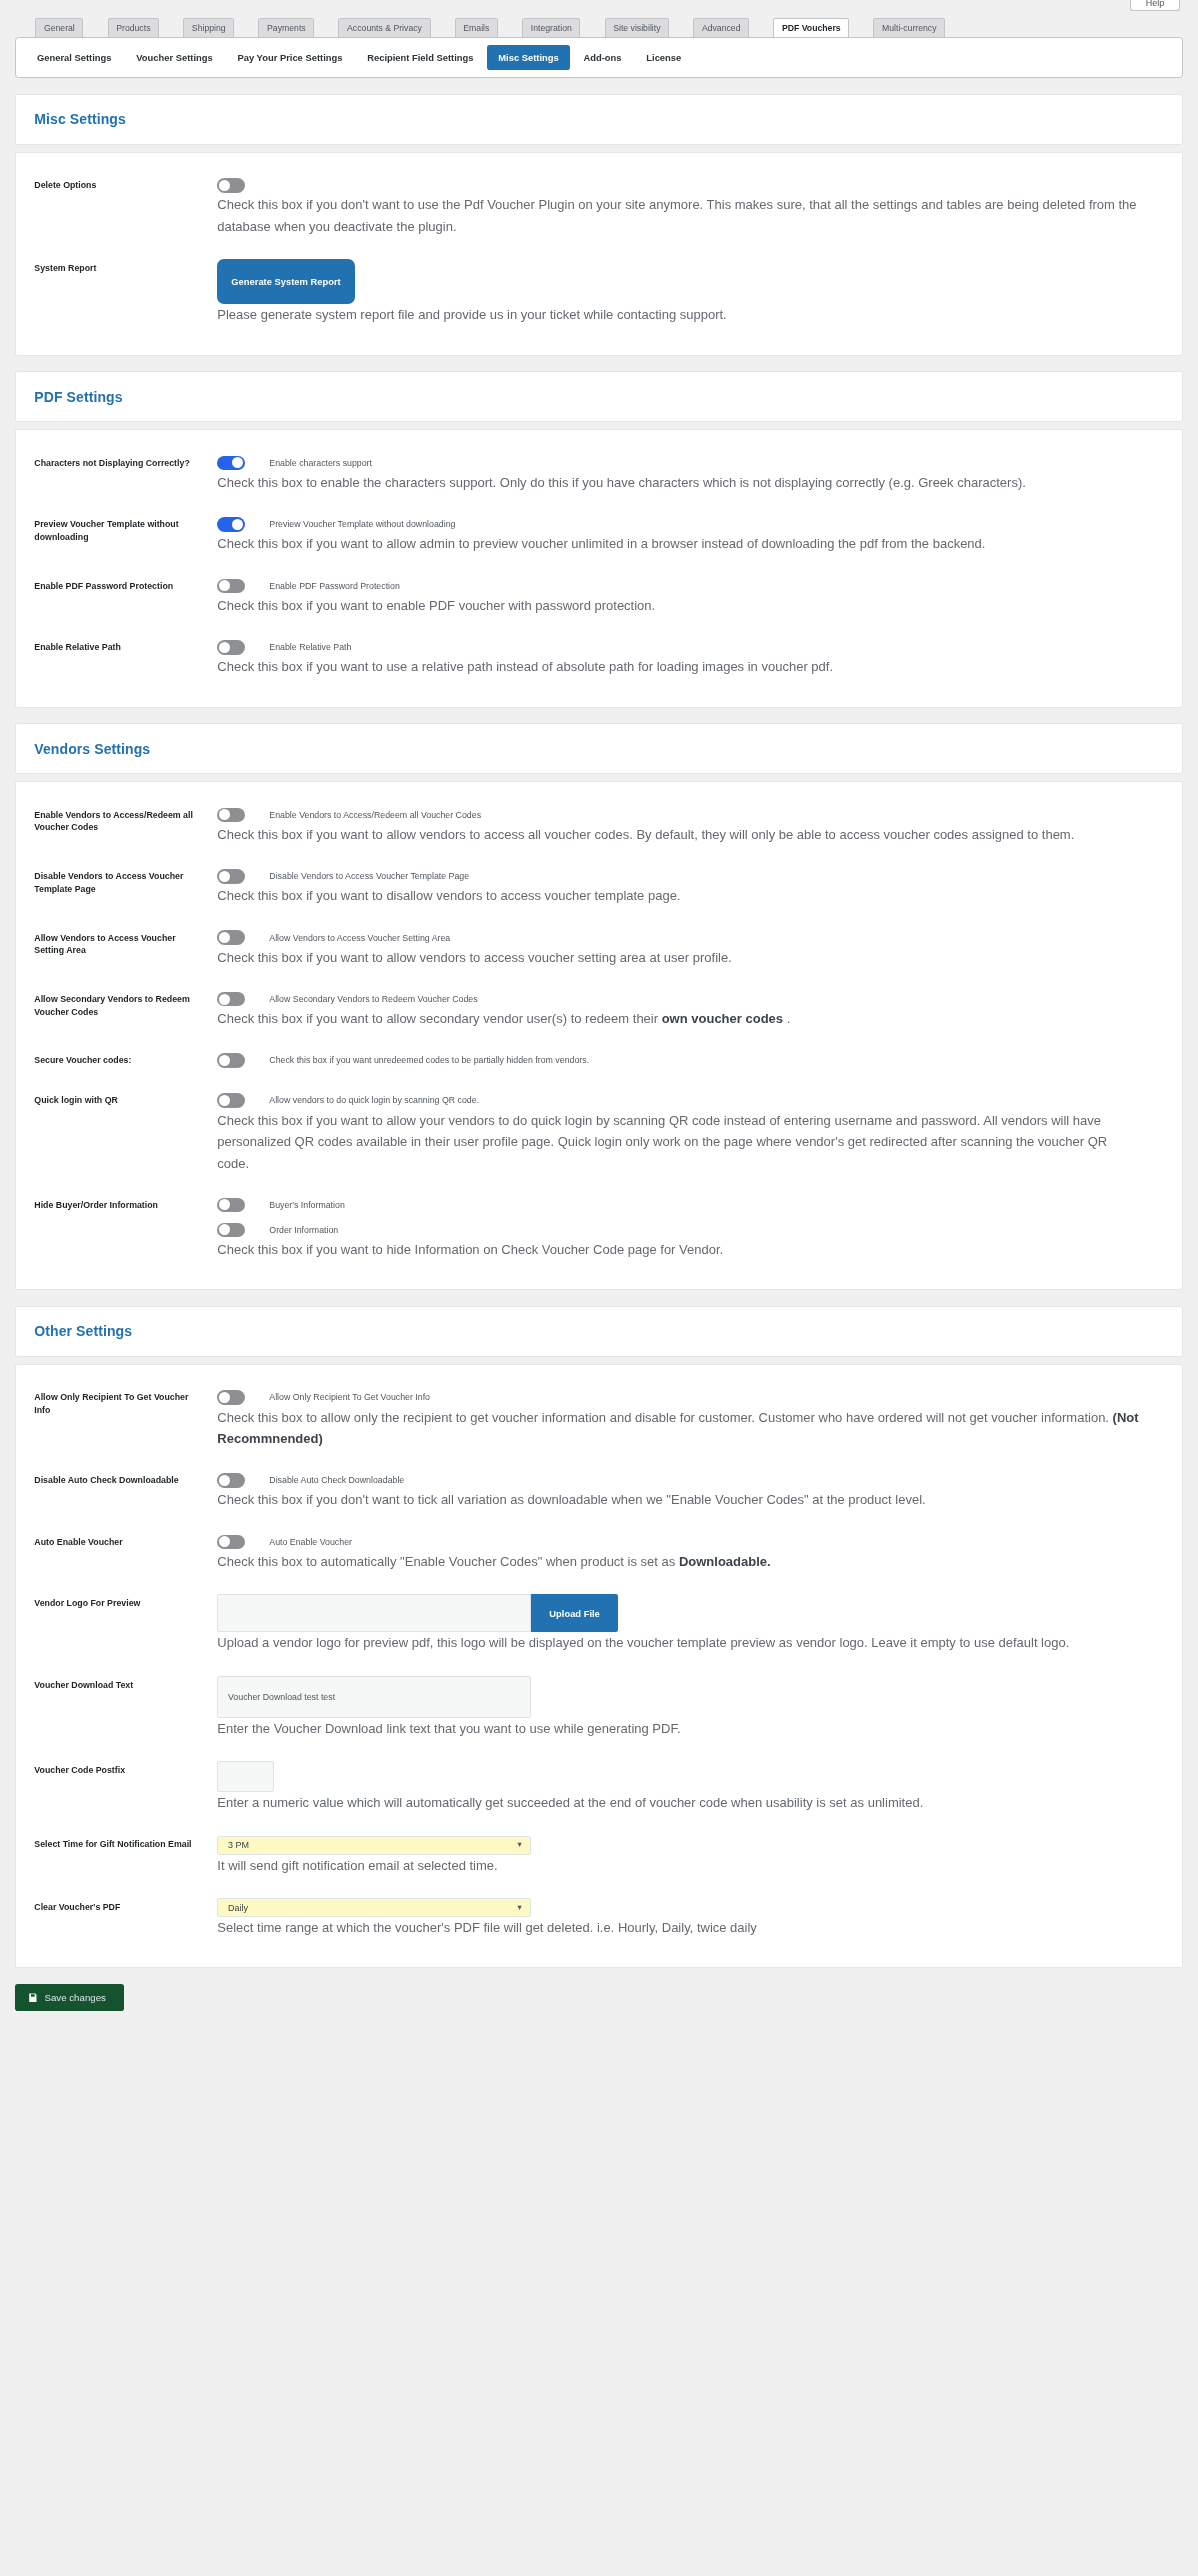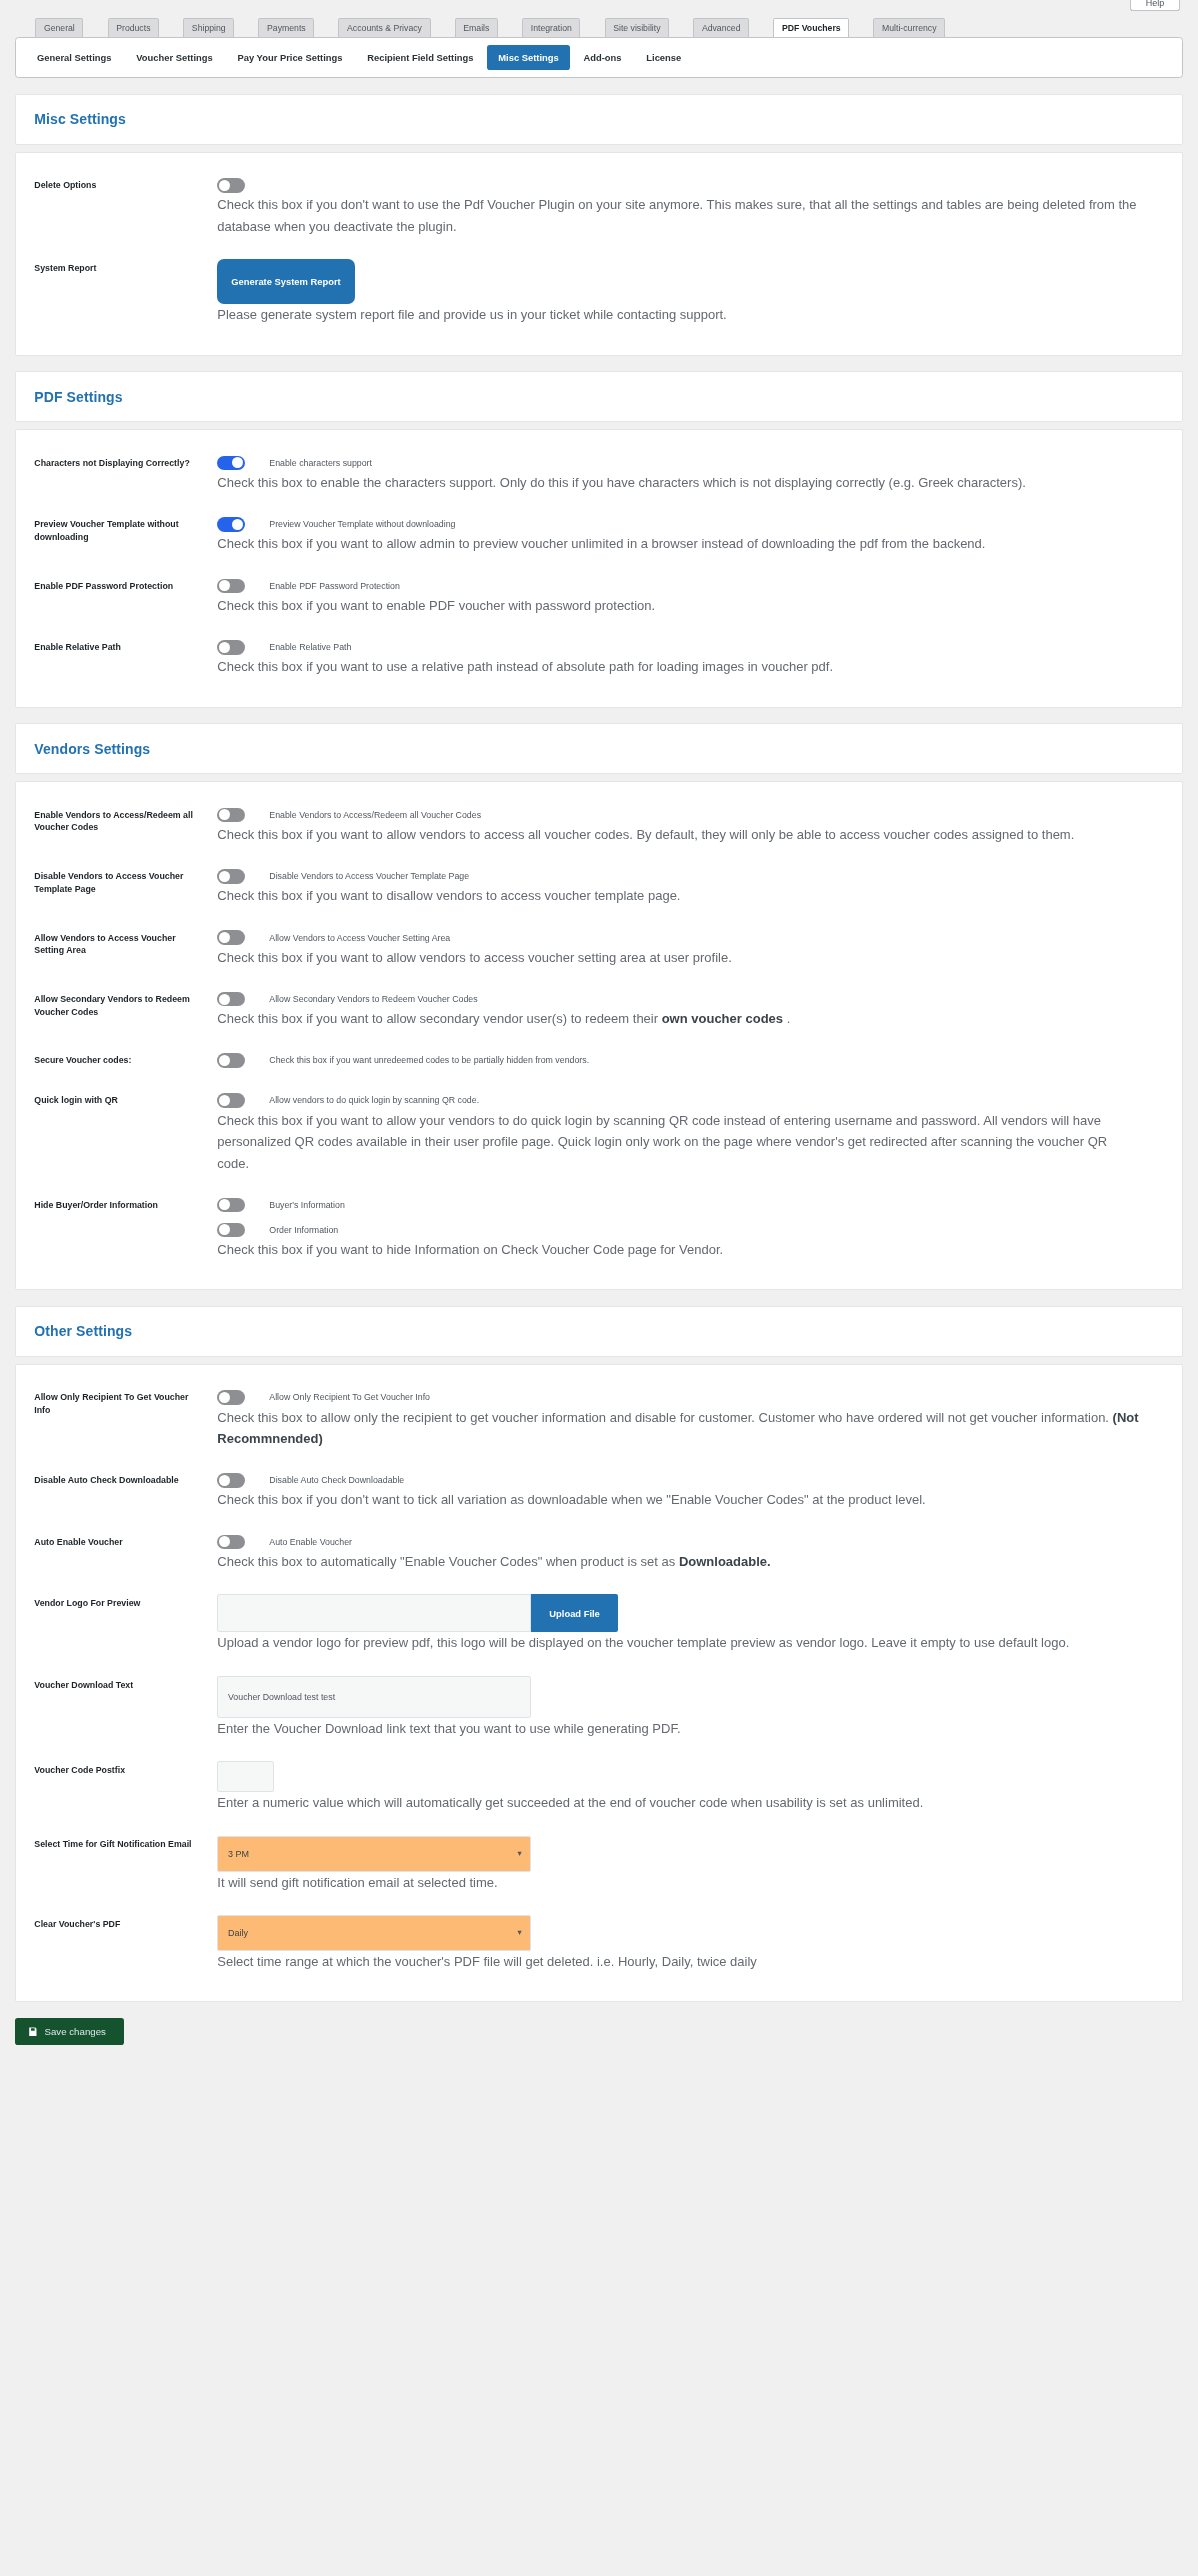--- a/index.html
+++ b/index.html
@@ -203,22 +203,22 @@
     border-radius: 0 2.1px 2.1px 0;
     padding: 7px 18px;
     height: 38px;
   }
   .input-vdt { width: 314px; height: 42px; padding-left: 9.7px; }
   .input-postfix { width: 57px; height: 31px; }
 
   .select-wrap { position: relative; width: 314px; }
   .select-box {
     width: 100%;
-    height: 36px;
-    background: #fdba74;
+    height: 19px;
+    background: #fef9c3;
     border: 0.7px solid #dfe3e8;
     border-radius: 2.1px;
     padding: 0 23.6px 0 9.7px;
     font-size: 9px;
     color: #3c434a;
     display: flex;
     align-items: center;
     cursor: pointer;
   }
   .select-wrap .chev {

